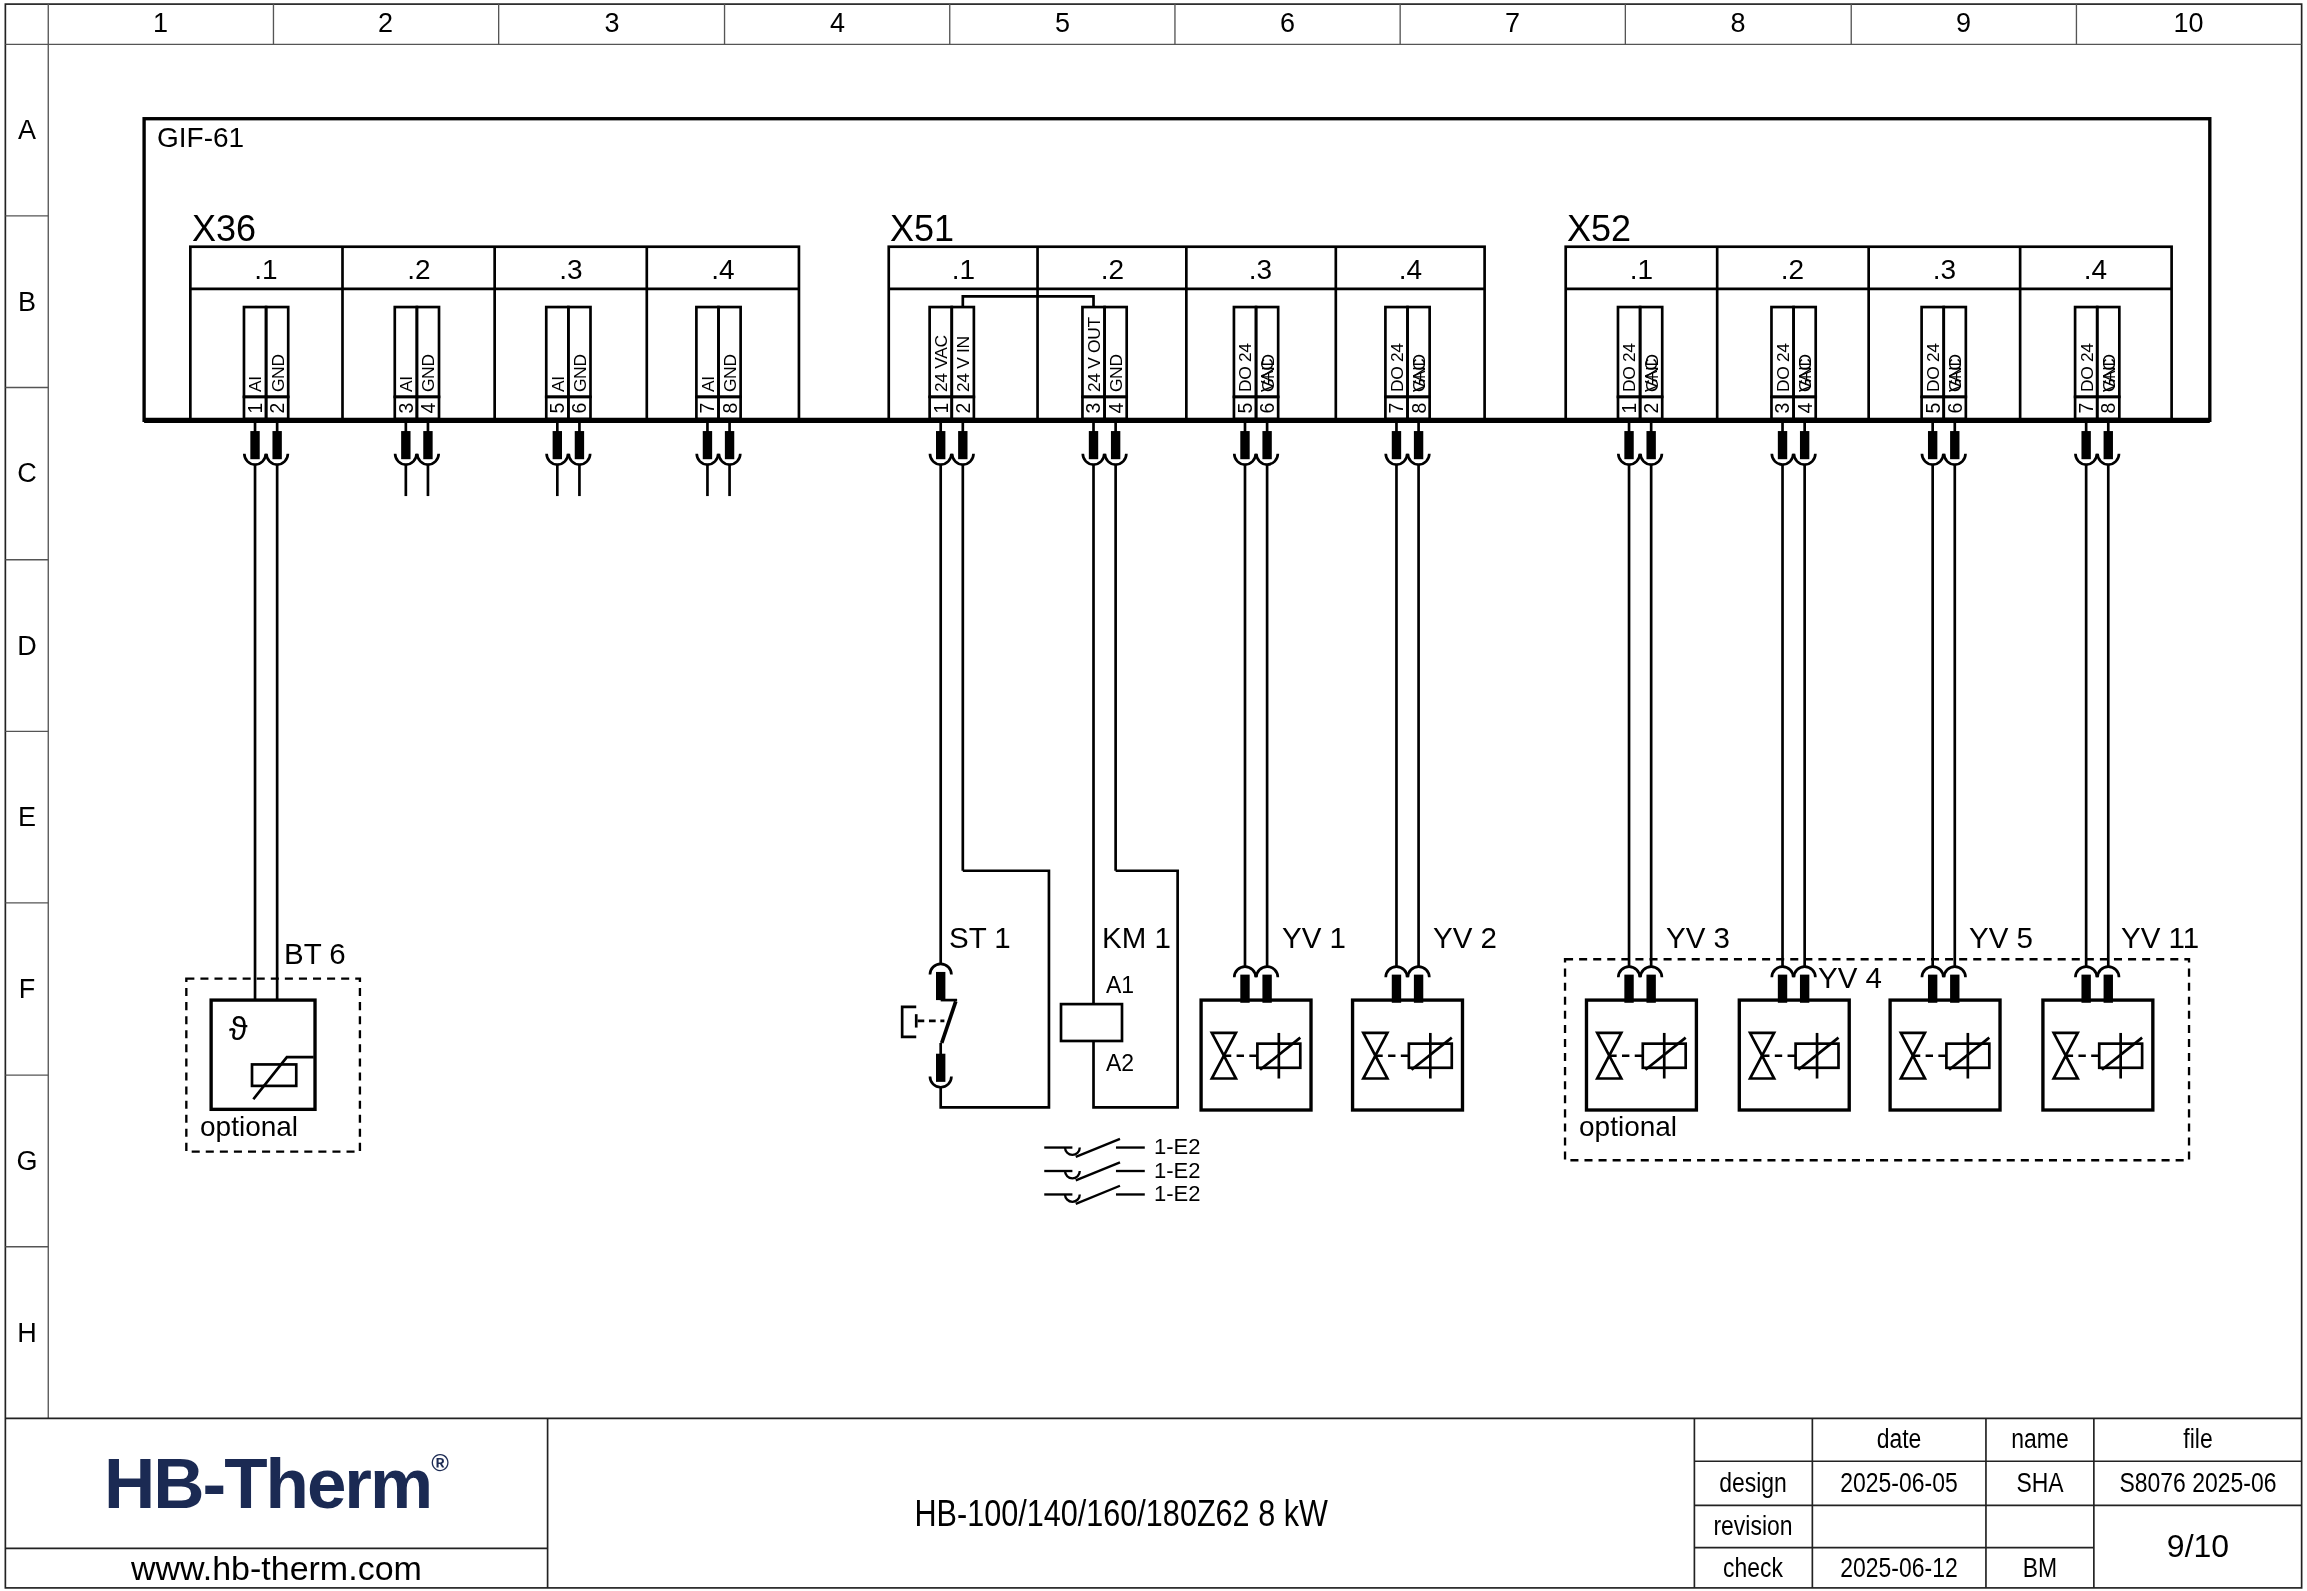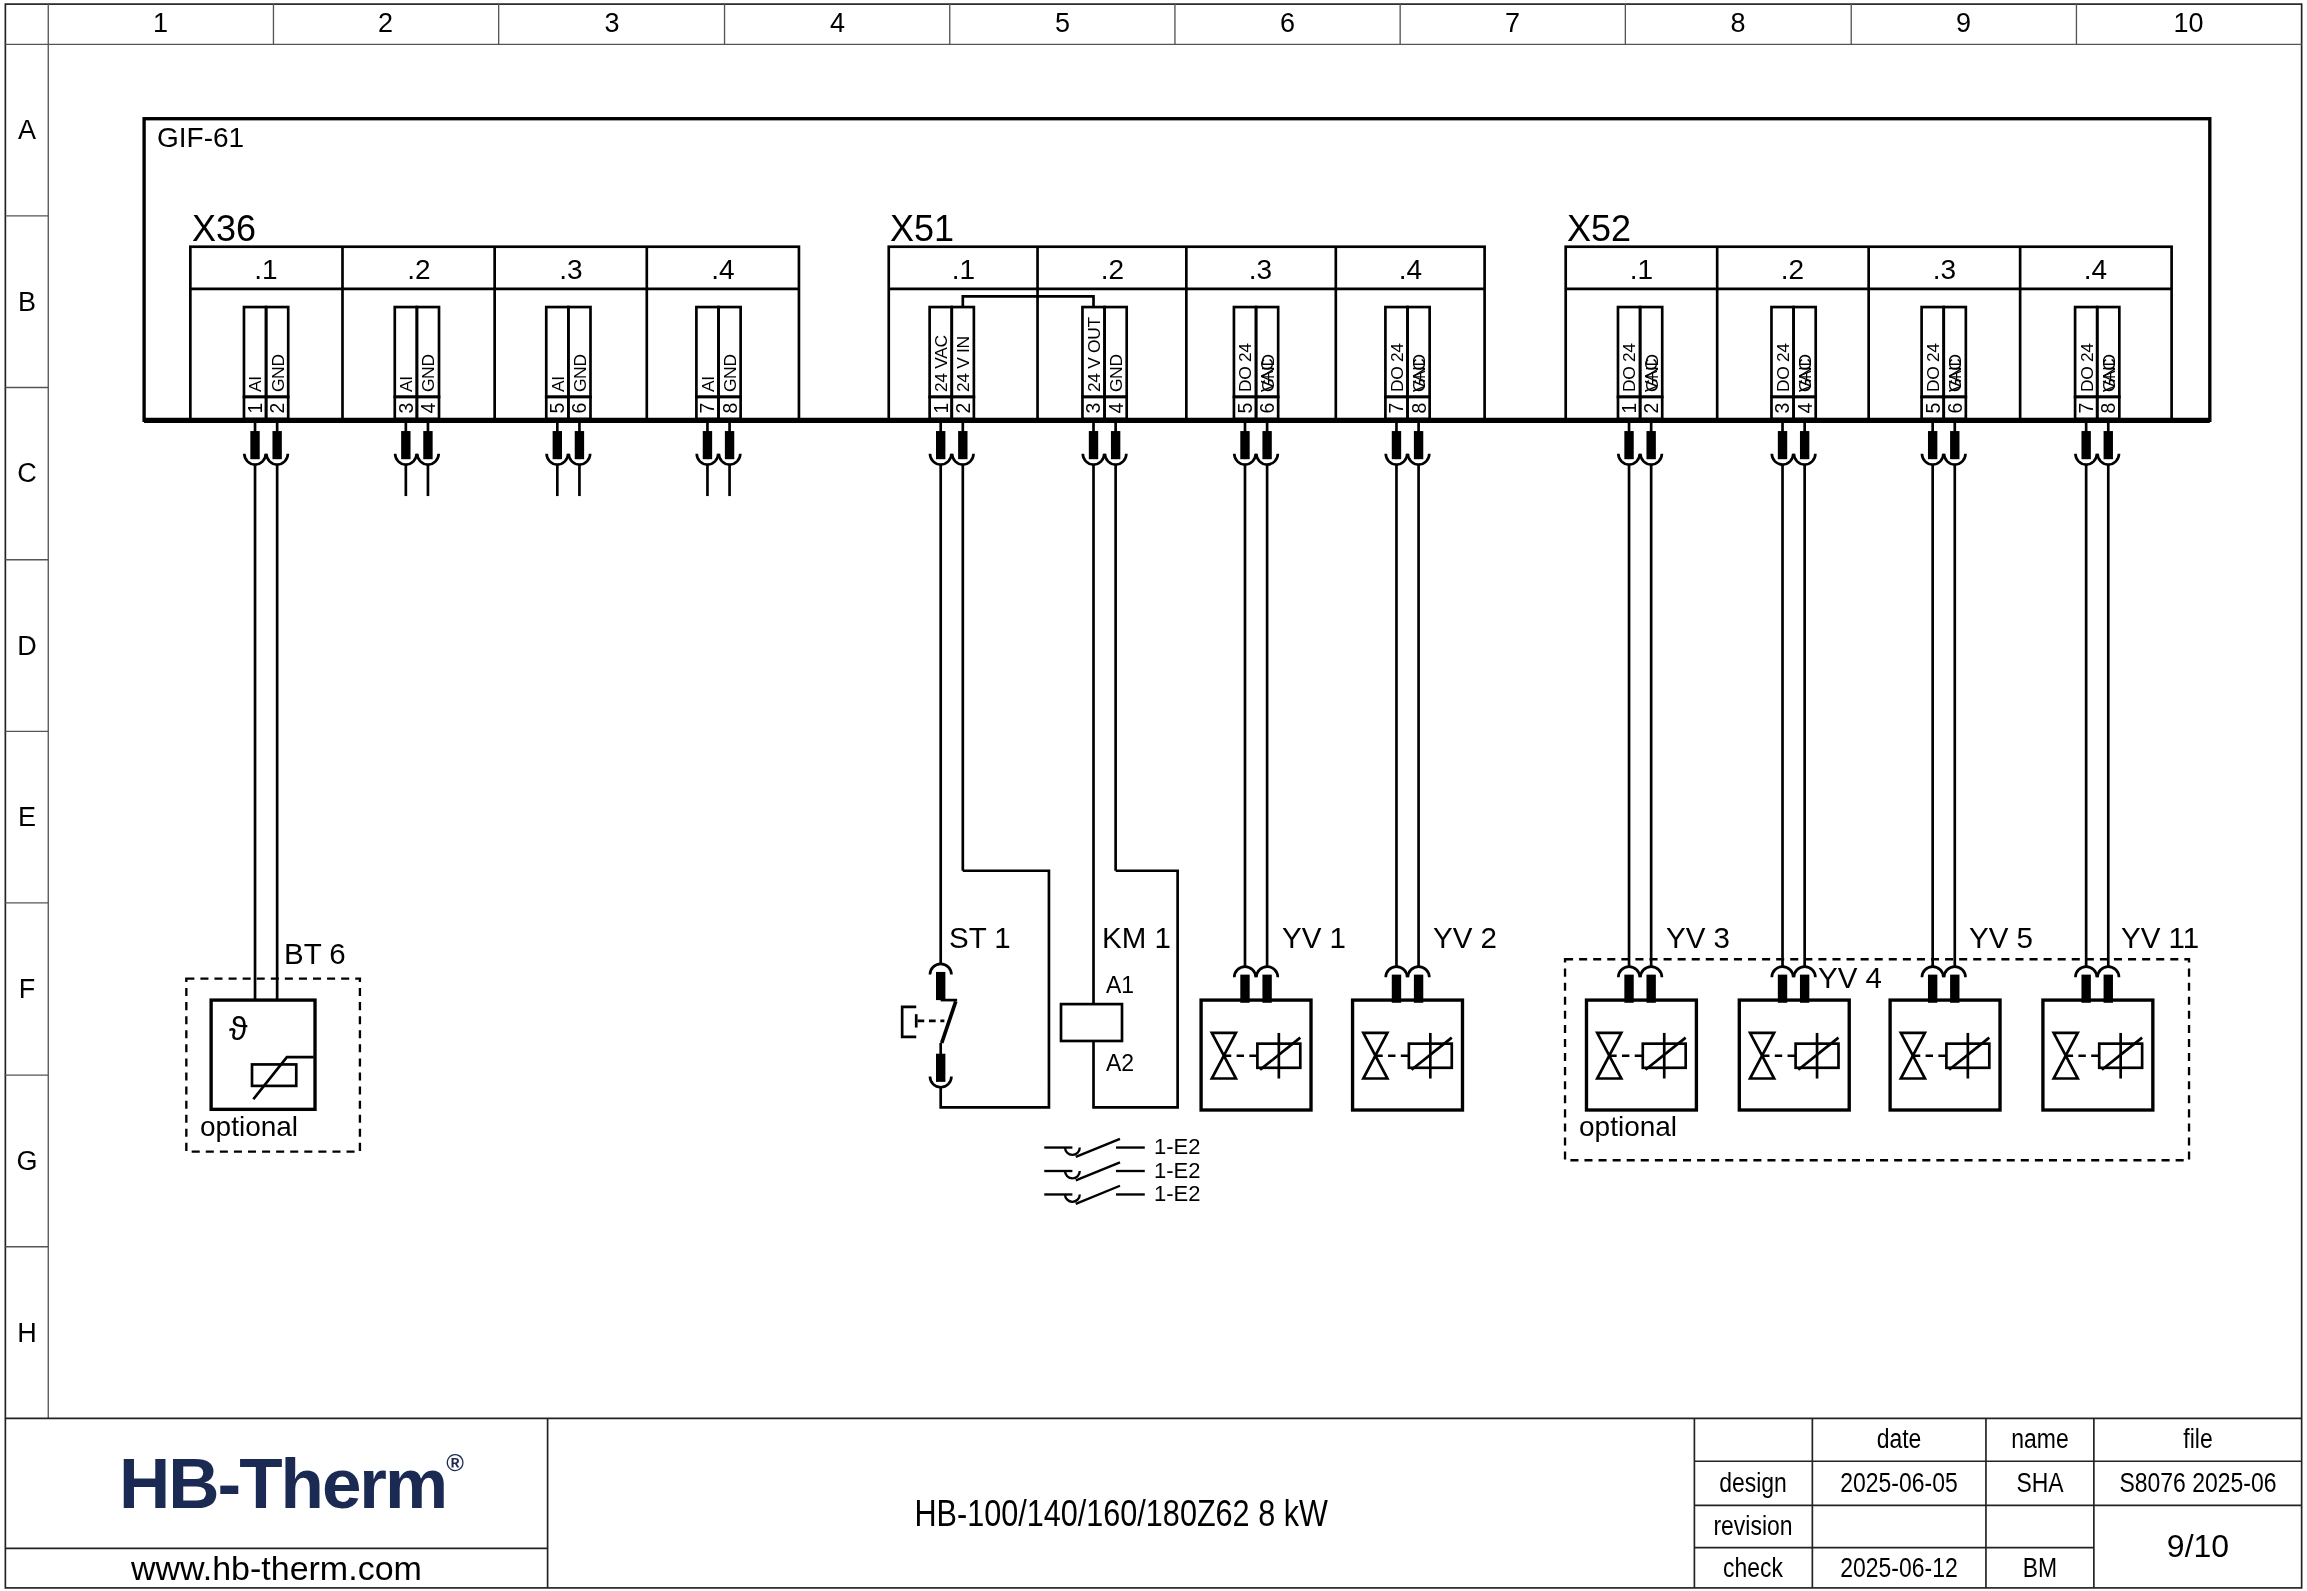--- a/index.html
+++ b/index.html
@@ -367,21 +367,21 @@
 <div class="t complabel" style="left:1666px;top:921px;">YV 3</div>
 <div class="t complabel" style="left:1818px;top:961px;">YV 4</div>
 <div class="t complabel" style="left:1969px;top:921px;">YV 5</div>
 <div class="t complabel" style="left:2121px;top:921px;">YV 11</div>
 
 <div class="eref" style="left:1154px;top:1135px;">1-E2</div>
 <div class="eref" style="left:1154px;top:1159px;">1-E2</div>
 <div class="eref" style="left:1154px;top:1182px;">1-E2</div>
 <div class="t" style="left:1579px;top:1111px;font-size:28px;">optional</div>
 
-<div class="tablecell" style="left:5.4px;top:1418px;width:542px;height:130px;padding-left:15px;">
+<div class="tablecell" style="left:5.4px;top:1418px;width:542px;height:130px;">
   <span style="font-size:71px;font-weight:bold;color:#1b2a53;letter-spacing:-2px;">HB-Therm</span>
       <span style="font-size:24px;font-weight:bold;color:#1b2a53;vertical-align:super;position:relative;top:-20px;">®</span>
 </div>
 <div class="tablecell" style="left:5.4px;top:1548px;width:542px;height:40px;font-size:34px;">www.hb-therm.com</div>
 
 <div class="tablecell" style="left:548px;top:1418px;width:1147px;height:192px;">
   <span class="cond" style="font-size:36px;">HB-100/140/160/180Z62 8 kW</span>
 </div>
 
 <div class="tablecell cond" style="left:1812px;top:1418px;width:174px;height:43px;">date</div>

